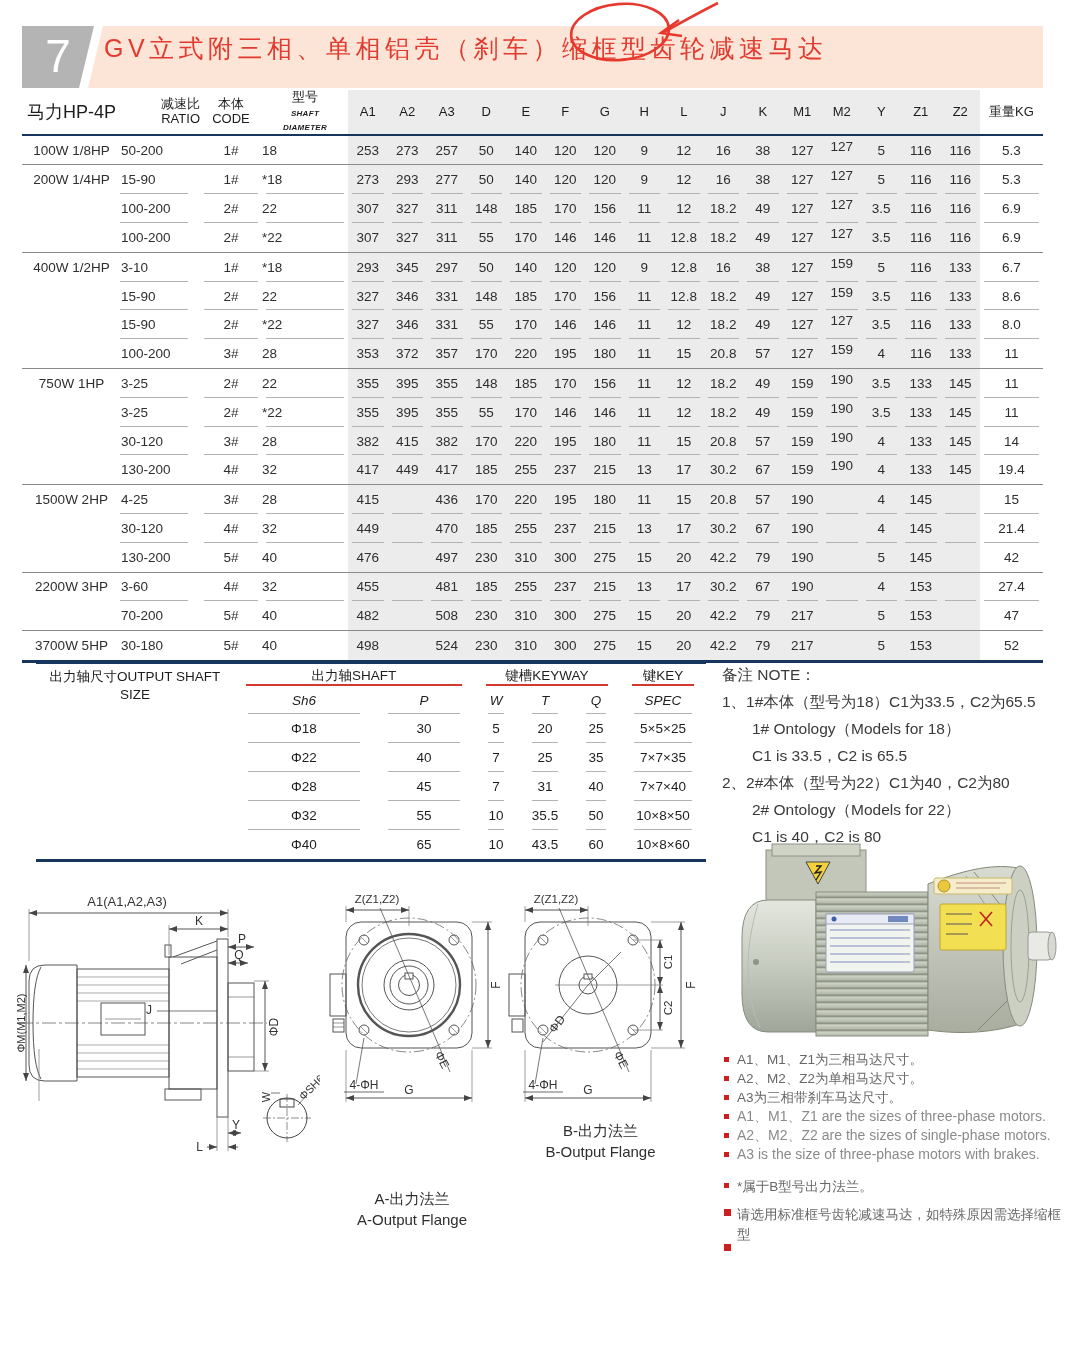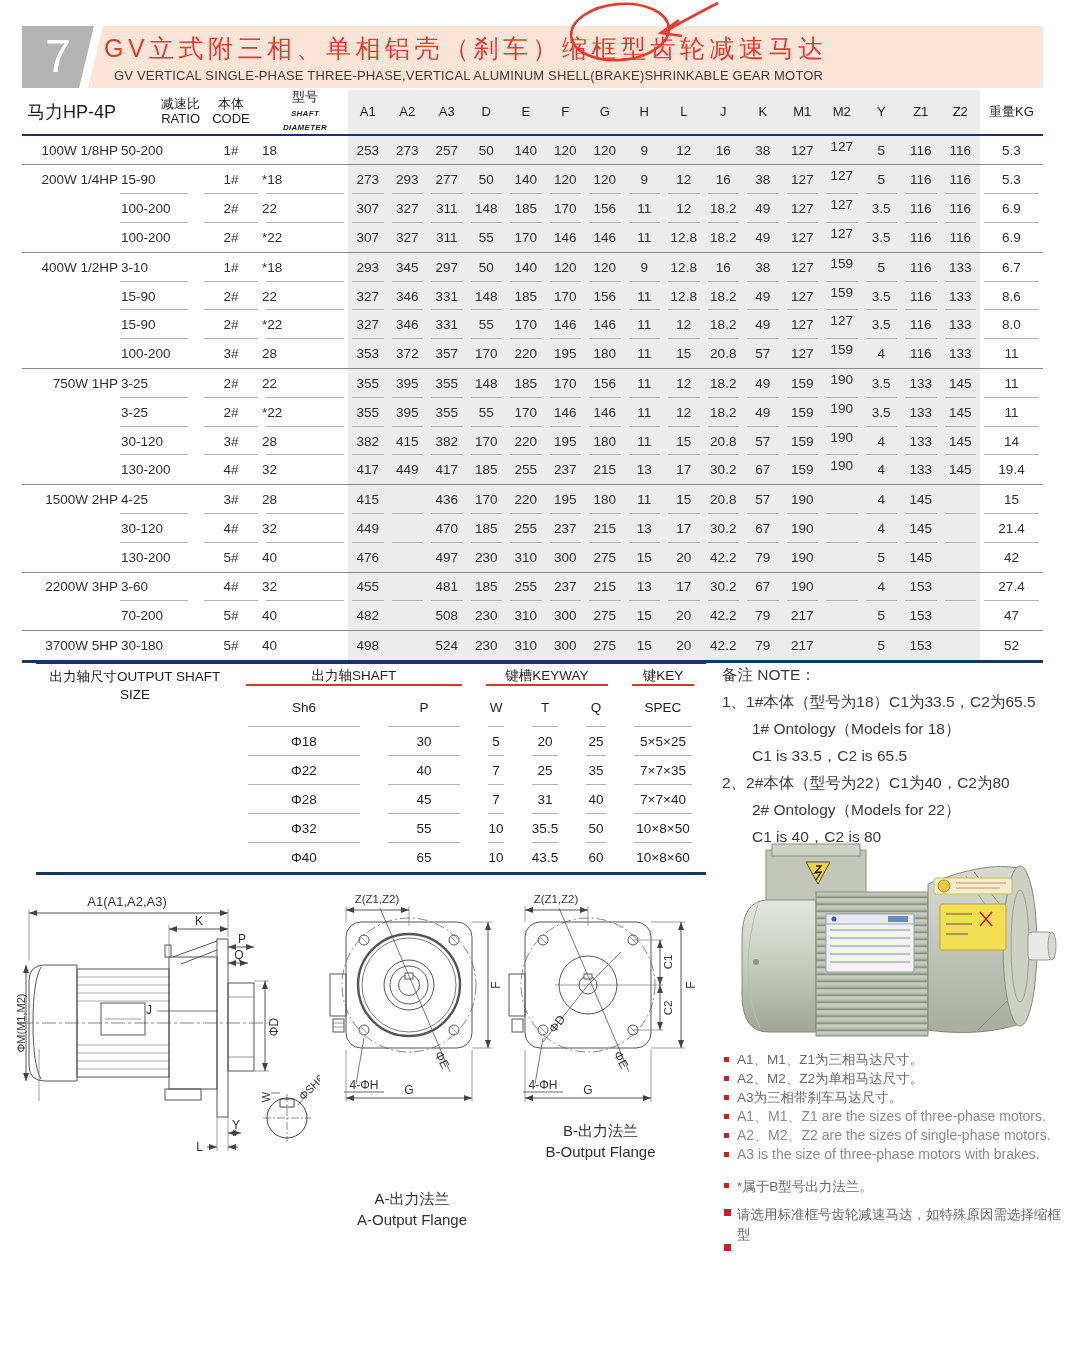--- a/index.html
+++ b/index.html
@@ -21,35 +21,35 @@
   
   table{border-collapse:collapse;table-layout:fixed;}
   .mt{position:absolute;left:22px;top:90px;width:1021px;}
   .mt th{font-weight:normal;font-size:13px;color:#1c1c1c;vertical-align:middle;padding:0;line-height:1.12;
          border-bottom:2.5px solid #17365d;height:37px;text-align:center;}
   .mt th.h-hp{text-align:center;padding-left:3px;font-size:18px;}
   .mt th.h-ratio{text-align:right;padding-left:3px;margin-left:23px;}
   .mt th .tiny{font-size:8px;font-weight:bold;letter-spacing:.3px;font-style:italic;}
   .mt th.band, .mt td.band{background:#ececec;}
   .mt td{height:28.8px;font-size:13.5px;color:#2e2e2e;text-align:center;padding:0;position:relative;}
-  .mt td.hp{text-align:right;padding-left:3px;}
+  .mt td.hp{text-align:center;padding-left:3px;}
   .mt td.ratio{text-align:left;padding-left:3px;}
   .mt td.shaft{text-align:left;padding-right:20px;}
   .mt i.u{position:absolute;left:4px;right:4px;bottom:0;border-bottom:1px solid #b2b2b2;}
   .mt td.ratio i.u{left:2px;right:12px;}
   .mt tr.gend{border-bottom:1px solid #8a8a8a;}
   .mt tr.glast{border-bottom:3px solid #17365d;}
   .raise{position:relative;top:-4px;display:inline-block;}
 
   
   .st{position:absolute;left:36px;top:662px;border-top:2px solid #17365d;}
   .st th,.st td{font-weight:normal;font-size:13.5px;color:#1e1e1e;text-align:center;position:relative;padding:0;}
   .st tr.gh th{height:23px;}
   .st i.r{position:absolute;left:12px;right:12px;bottom:1px;border-bottom:2px solid #d4372c;}
-  .st tr.sh th{height:40px;}
+  .st tr.sh th{height:27px;font-style:italic;}
   .st tbody tr td{height:29px;}
   .st td.label{vertical-align:top;padding-top:4px;line-height:1.35;font-size:13.5px;color:#1c1c1c;}
   .st i.u{position:absolute;left:14px;right:14px;bottom:0;border-bottom:1px solid #b2b2b2;}
   .st tr.last{border-bottom:3px solid #17365d;}
 
   
   .note{position:absolute;left:722px;top:661px;width:350px;color:#3a3a3a;}
   .note-line{line-height:27px;font-size:15.5px;white-space:nowrap;}
   .note-line.ind{padding-left:30px;}
 
@@ -71,21 +71,20 @@
 </head>
 <body>
 
 <div>
 
   <div class="num-box">
     <span>7</span>
   </div>
   <div class="banner">
     <div class="title">GV立式附三相、单相铝壳（刹车）缩框型齿轮减速马达</div>
-    <div class="subtitle">GV VERTICAL  SINGLE-PHASE THREE-PHASE,VERTICAL ALUMINUM SHELL(BRAKE)SHRINKABLE GEAR MOTOR</div>
   </div>
 
   <svg class="abs" style="left:0;top:0;pointer-events:none" width="1065" height="120" viewBox="0 0 1065 120">
     <ellipse cx="620" cy="32" rx="49" ry="28" fill="none" stroke="#e8392f" stroke-width="2.6" transform="rotate(-5 620 32)"></ellipse>
     <path d="M718 3 C 700 12 682 22 664 32" fill="none" stroke="#e8392f" stroke-width="2.6"></path>
     <path d="M679 20 L661 33 L682 36" fill="none" stroke="#e8392f" stroke-width="2.6"></path>
   </svg>
 
   <table class="mt">
       <colgroup>

